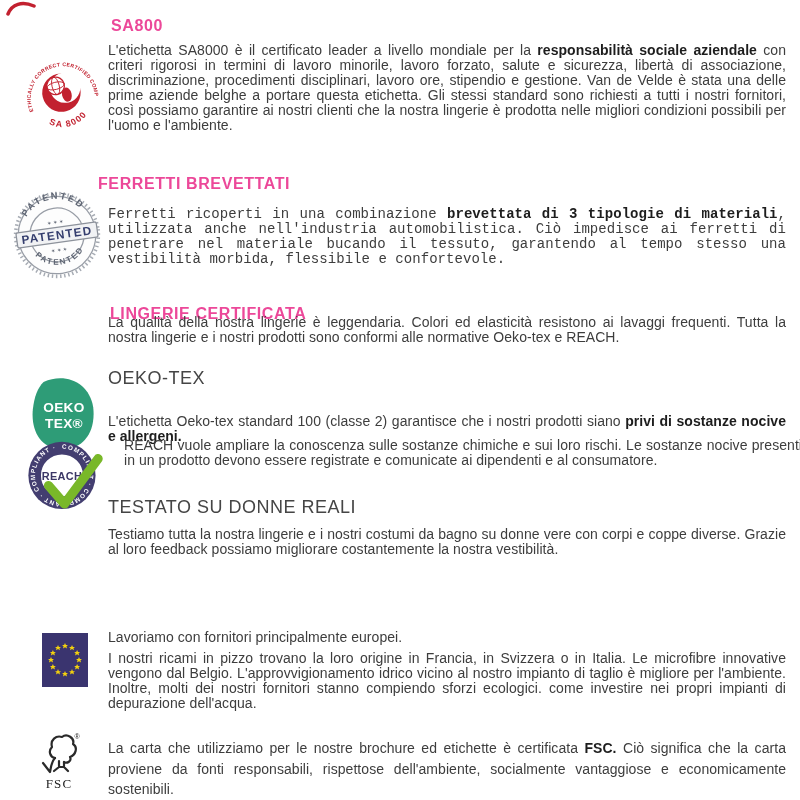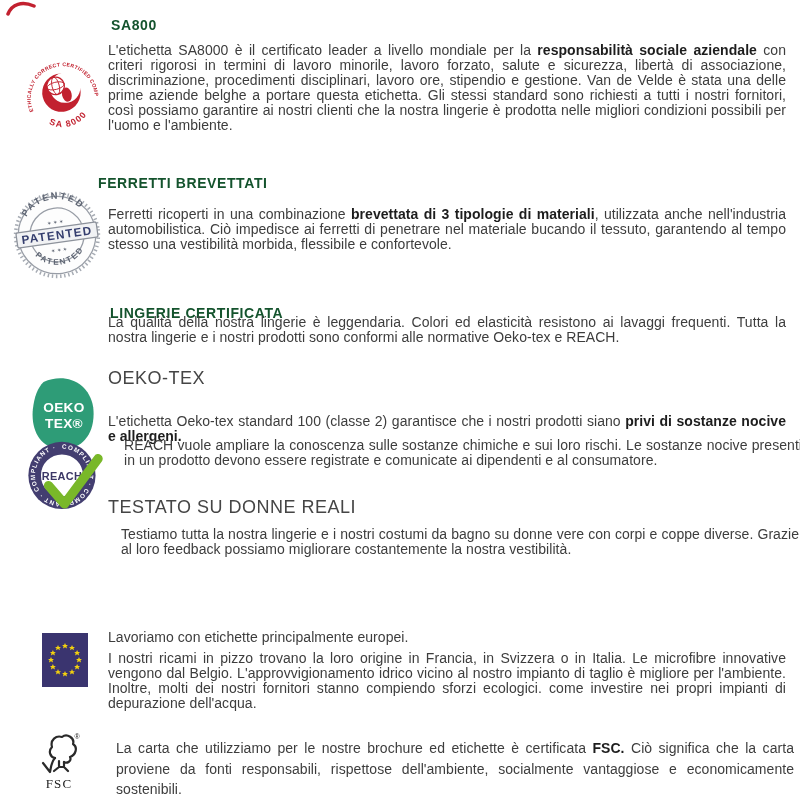--- a/index.html
+++ b/index.html
@@ -5,55 +5,55 @@
   * { margin:0; padding:0; box-sizing:border-box; }
   html,body { width:800px; height:800px; }
   body {
     background:#ffffff;
     font-family:"Liberation Sans","DejaVu Sans",sans-serif;
     position:relative;
     overflow:hidden;
   }
   .abs { position:absolute; }
 
-  .h1 { font-size:14px; font-weight:700; color:#14532d; letter-spacing:.6px; }
+  .h1 { font-size:16px; font-weight:700; color:#ec4899; letter-spacing:.6px; }
   .sublabel { font-size:18px; font-weight:400; color:#454545; letter-spacing:.5px; }
   .para { font-size:14px; line-height:15px; color:#3d3d3d; text-align:justify; letter-spacing:.05px; }
   .para .b { font-weight:700; color:#1d1d1d; }
   .noj { text-align:left; }
 
   
   .red-mark   { left:4px;   top:0;     width:34px;  height:16px; }
   .t-sa       { left:111px; top:17px; }
   .p-sa       { left:108px; top:43px;  width:678px; }
   .logo-sa    { left:22px;  top:55px;  width:80px;  height:80px; }
 
   .t-fer      { left:98px; top:175px; }
-  .p-fer      { left:108px; top:207px; width:678px; }
+  .p-fer      { left:108px; top:207px; width:678px;font-family:Liberation Mono, monospace; }
   .logo-pat   { left:12px;  top:190px; width:90px;  height:90px; }
 
   .t-lin      { left:110px; top:290px;margin-top:15px; }
   .p-lin      { left:108px; top:315px; width:678px; }
 
   .l-oeko     { left:108px; top:368px; }
   .p-oeko     { left:108px; top:387px; width:678px;margin-top:27px; }
   .logo-oeko  { left:27px;  top:374px; width:74px;  height:82px; }
 
   .p-reach    { left:124px; top:438px; width:678px; }
   .logo-reach { left:25px;  top:437px; width:84px;  height:92px; }
 
   .l-test     { left:108px; top:497px; }
-  .p-test     { left:108px; top:527px; width:678px;margin-left:13px; }
+  .p-test     { left:108px; top:527px; width:678px; }
 
   .eu-flag    { left:42px;  top:633px; width:46px;  height:54px; }
   .p-eu-intro { left:108px; top:630px; width:678px; }
   .p-eu       { left:108px; top:651px; width:678px; }
 
   .logo-fsc   { left:40px;  top:731px; width:42px;  height:62px; }
-  .p-fsc      { left:108px; top:738px; width:678px; line-height:20.5px;margin-left:8px; }
+  .p-fsc      { left:108px; top:738px; width:678px; line-height:20.5px; }
 
   
   .sa-ring    { font-size:6.5px; font-weight:700; fill:#c2212f; letter-spacing:.4px; }
   .sa-bottom  { font-size:11px;  font-weight:700; fill:#c2212f; letter-spacing:1.6px; }
 
   
   .pat-arc    { font-size:10px; font-weight:700; fill:#5d6472; letter-spacing:2.4px; }
   .pat-arc2   { font-size:9px;  font-weight:700; fill:#5d6472; letter-spacing:2px; }
   .pat-stars  { font-size:6px;  fill:#5d6472; }
   .pat-banner { font-size:13px; font-weight:700; fill:#353e6e; letter-spacing:1.4px; }
@@ -156,21 +156,21 @@
       <use href="#star" transform="translate(35.1,34)"></use>
       <use href="#star" transform="translate(30,39.1)"></use>
       <use href="#star" transform="translate(23,41)"></use>
       <use href="#star" transform="translate(16,39.1)"></use>
       <use href="#star" transform="translate(10.9,34)"></use>
       <use href="#star" transform="translate(9,27)"></use>
       <use href="#star" transform="translate(10.9,20)"></use>
       <use href="#star" transform="translate(16,14.9)"></use>
     </g>
   </svg>
-  <p class="abs para noj p-eu-intro">Lavoriamo con etichette principalmente europei.</p>
+  <p class="abs para noj p-eu-intro">Lavoriamo con fornitori principalmente europei.</p>
   <p class="abs para p-eu"><span>I nostri ricami in pizzo trovano la loro origine in Francia, in Svizzera o in Italia. Le microfibre innovative vengono dal Belgio. L'approvvigionamento idrico vicino al nostro impianto di taglio è migliore per l'ambiente. Inoltre, molti dei nostri fornitori stanno compiendo sforzi ecologici. come investire nei propri impianti di depurazione dell'acqua.</span></p>
 
   <svg class="abs logo-fsc" viewBox="0 0 42 62">
     <g fill="none" stroke="#2a2a2a" stroke-width="2.2" stroke-linecap="round" stroke-linejoin="round">
       <path d="M 3,32 L 10,41 C 11,34 12,30 15,27"></path>
       <path d="M 15,27 C 10,26 8,20 12,16 C 10,9 16,4 22,6 C 27,2 35,7 33,13 C 38,16 36,24 30,26 C 32,30 27,33 24,31"></path>
       <path d="M 19,30 L 19,36 L 14,40 M 24,31 L 24,36 L 28,40 M 19,36 L 24,36"></path>
     </g>
     <text x="37" y="8" text-anchor="middle" class="fsc-r">®</text>
     <text x="19" y="57" text-anchor="middle" class="fsc-t">FSC</text>

